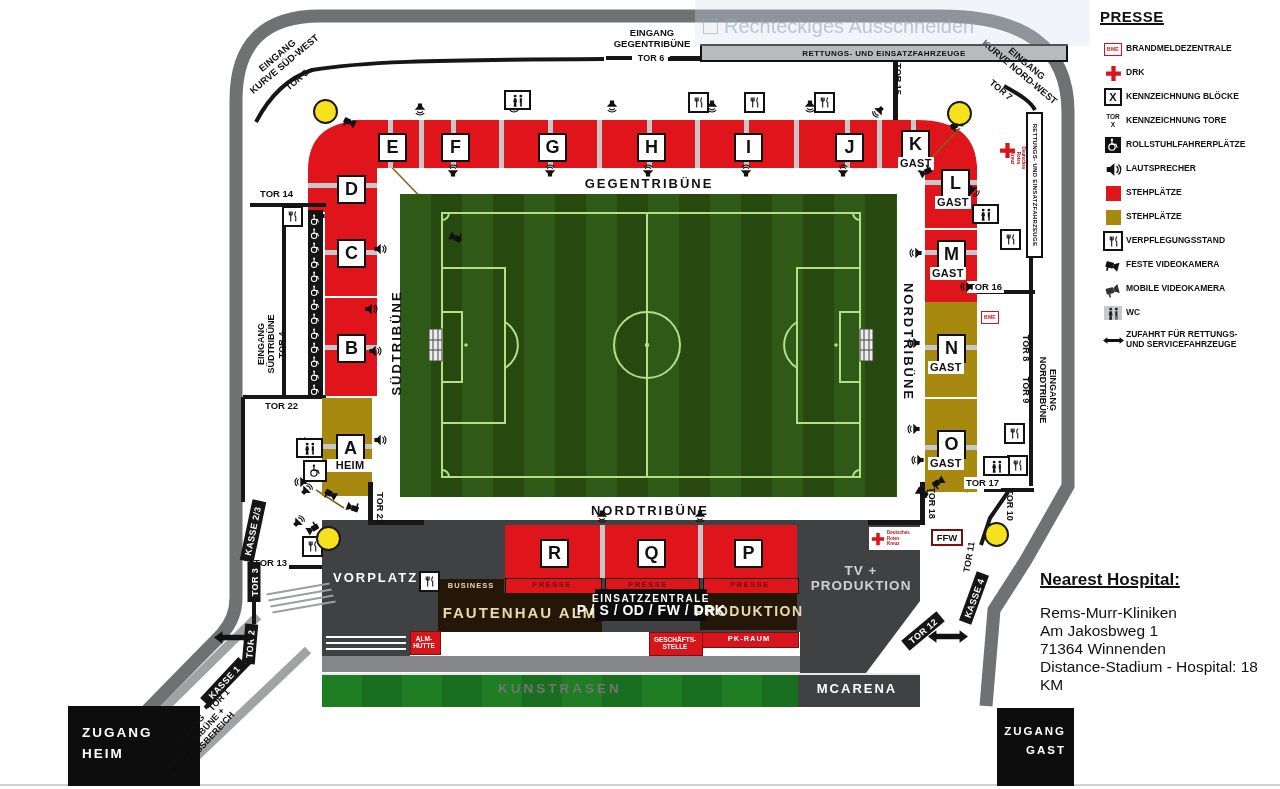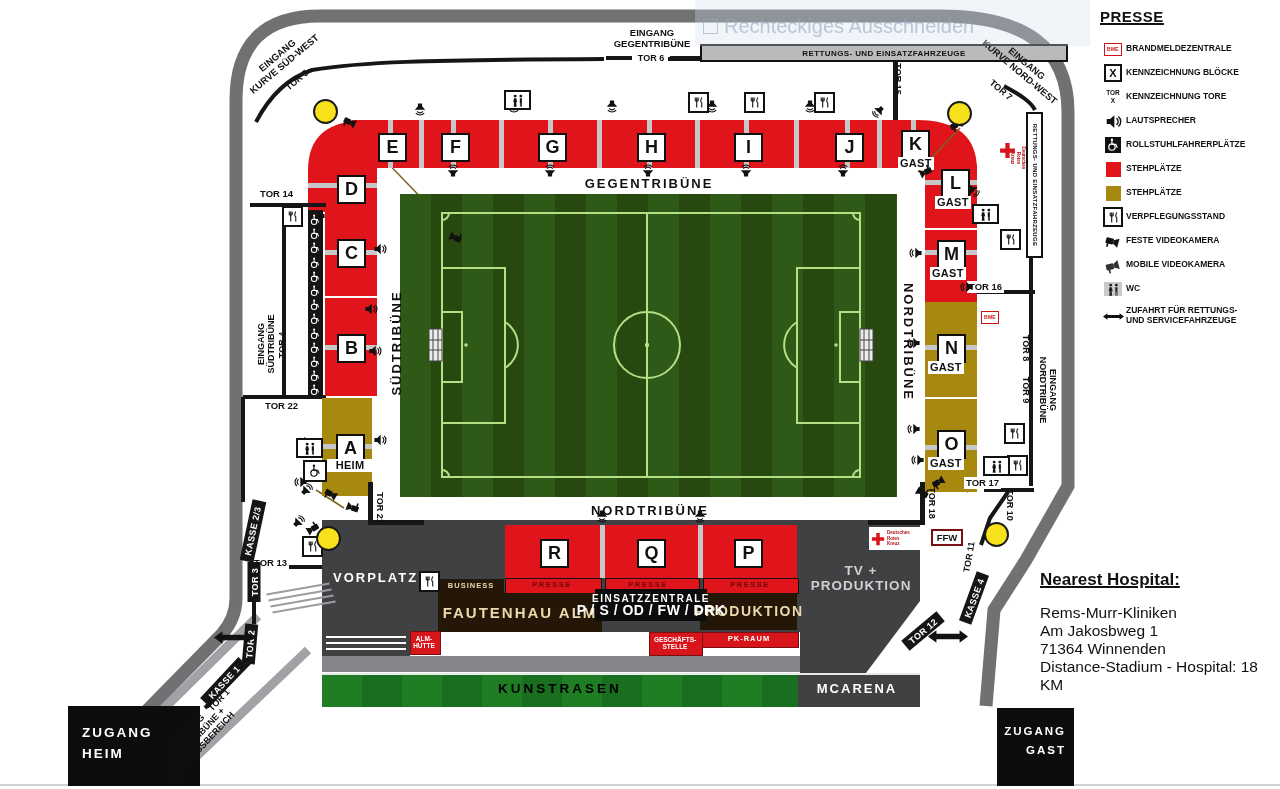--- a/index.html
+++ b/index.html
@@ -300,21 +300,21 @@
   <div class="rt" style="left:750px;top:585px;font-size:7.5px;letter-spacing:1.5px;color:#6b0a0d">PRESSE</div>
   <div class="rt" style="left:520px;top:613px;font-size:15px;letter-spacing:2px;color:#ead9ae">FAUTENHAU ALM</div>
   <div class="rt" style="left:749px;top:612px;font-size:14px;letter-spacing:1.5px;color:#ead9ae">PRODUKTION</div>
   <div class="rt" style="left:651px;top:599px;font-size:10px;letter-spacing:1.5px;color:#fff">EINSATZZENTRALE</div>
   <div class="rt" style="left:651px;top:611px;font-size:14px;letter-spacing:.5px;color:#fff">P / S / OD / FW / DRK</div>
   <div class="rt" style="left:424px;top:642px;font-size:6.5px;color:#fff">ALM-
 HÜTTE</div>
   <div class="rt" style="left:675px;top:643px;font-size:6.5px;color:#fff">GESCHÄFTS-
 STELLE</div>
   <div class="rt" style="left:749px;top:639px;font-size:7.5px;letter-spacing:1px;color:#fff">PK-RAUM</div>
-  <div class="rt" style="left:560px;top:689px;font-size:13.5px;letter-spacing:3px;color:#000000">KUNSTRASEN</div>
+  <div class="rt" style="left:560px;top:689px;font-size:13.5px;letter-spacing:3px;color:#737373">KUNSTRASEN</div>
   <div class="rt" style="left:857px;top:689px;font-size:13px;letter-spacing:2px;color:#fff">MCARENA</div>
   <div class="rt" style="left:861px;top:578px;font-size:13.5px;letter-spacing:1px;color:#cfd0d2">TV +
 PRODUKTION</div>
 
   <div class="a" style="left:999px;top:142px;z-index:7">
     <svg width="17" height="17" viewBox="0 0 16 16">
         <path d="M6,1h4v5h5v4h-5v5H6v-5H1V6h5z" fill="#d8151a"></path>
       </svg>
   </div>
   <div class="rt" style="left:1018px;top:158px;--r:90deg;font-size:4.5px;color:#b01014;line-height:1.2">Deutsches
@@ -356,48 +356,56 @@
   <div id="legend">
     <div class="title">PRESSE</div>
     <div class="lrow">
       <span class="lic">
           <span class="bmebox" style="position:static">BME</span>
         </span>
       <span class="ltx">BRANDMELDEZENTRALE</span>
       </div>
     <div class="lrow">
       <span class="lic">
+          <svg width="17" height="17" viewBox="0 0 16 16">
+            <path d="M6,1h4v5h5v4h-5v5H6v-5H1V6h5z" fill="#d8151a"></path>
+          </svg>
+        </span>
+      <span class="ltx">DRK</span>
+      </div>
+    <div class="lrow">
+      <span class="lic">
           <span style="width:14px;height:14px;border:2px solid #111;background:#fff;font-weight:bold;font-size:11px;line-height:14px;text-align:center;display:inline-block">X</span>
         </span>
       <span class="ltx">KENNZEICHNUNG BLÖCKE</span>
       </div>
     <div class="lrow">
       <span class="lic">
           <span style="font-weight:bold;font-size:6.5px;line-height:1.2;white-space:pre-line;text-align:center">TOR
 X</span>
         </span>
       <span class="ltx">KENNZEICHNUNG TORE</span>
-      </div>
-    <div class="lrow">
-      <span class="lic">
-          <svg width="17" height="17" viewBox="0 0 20 20" style="color:#111">
-            <use href="#sp"></use>
-          </svg>
-        </span>
-      <span class="ltx">LAUTSPRECHER</span>
       </div>
     <div class="lrow">
       <span class="lic">
           <span style="width:16px;height:16px;background:#111;display:inline-flex;align-items:center;justify-content:center">
             <svg width="14" height="14" viewBox="0 0 20 20" style="color:#fff">
               <use href="#wh"></use>
             </svg>
           </span>
         </span>
       <span class="ltx">ROLLSTUHLFAHRERPLÄTZE</span>
+      </div>
+    <div class="lrow">
+      <span class="lic">
+          <svg width="17" height="17" viewBox="0 0 20 20" style="color:#111">
+            <use href="#sp"></use>
+          </svg>
+        </span>
+      <span class="ltx">LAUTSPRECHER</span>
       </div>
     <div class="lrow">
       <span class="lic">
           <span style="width:15px;height:15px;background:#e0151b;display:inline-block"></span>
         </span>
       <span class="ltx">STEHPLÄTZE</span>
       </div>
     <div class="lrow">
       <span class="lic">
           <span style="width:15px;height:15px;background:#a8890f;display:inline-block"></span>

